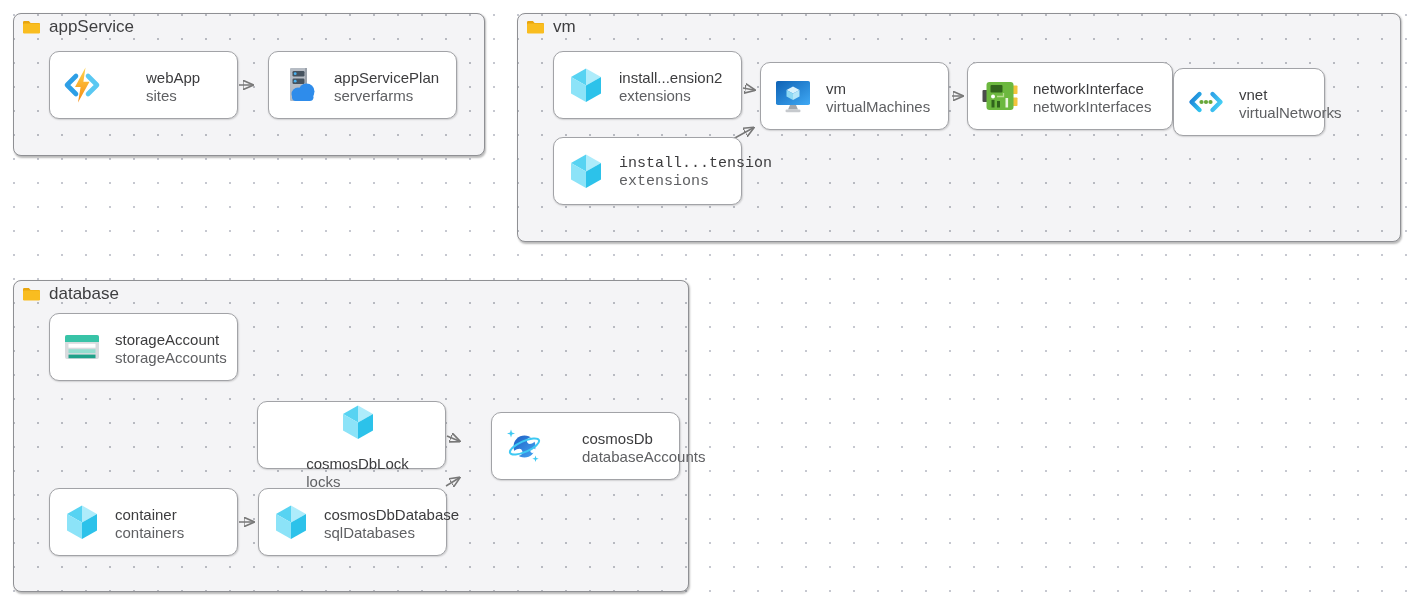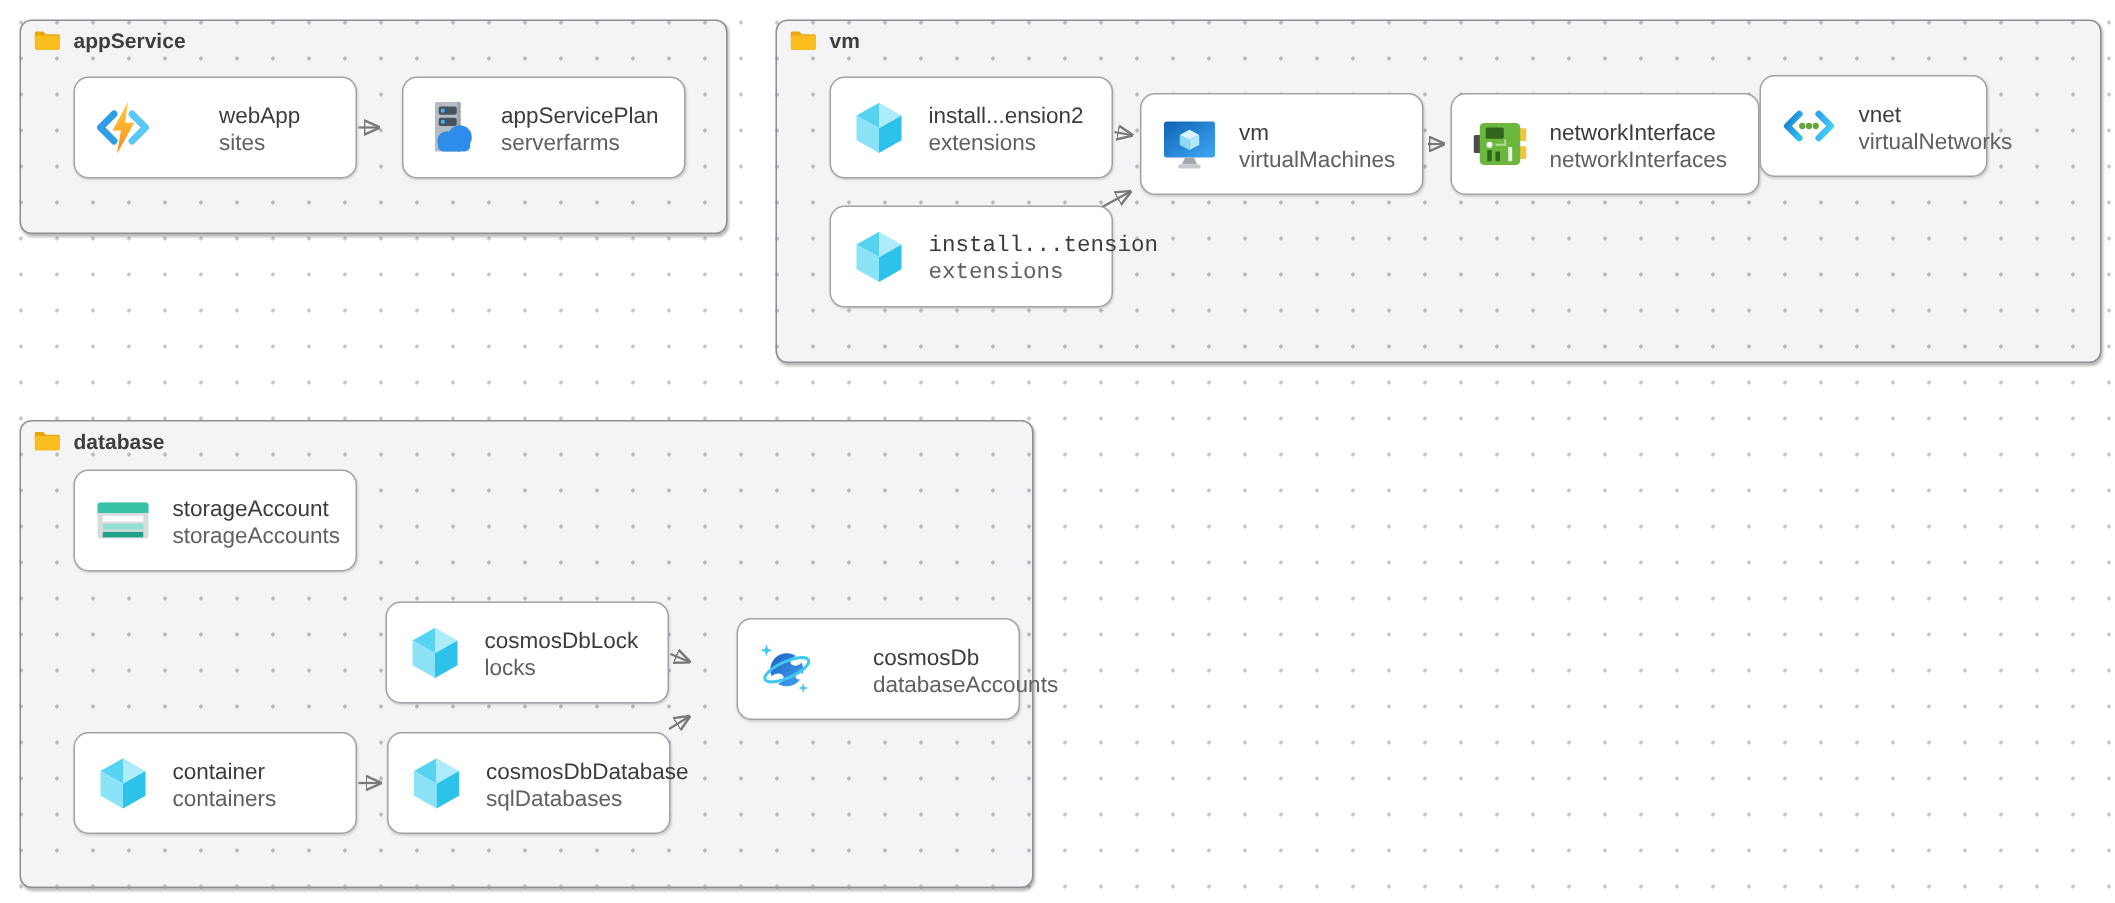--- a/index.html
+++ b/index.html
@@ -15,21 +15,21 @@
     background-size:24px 24px;background-position:2px 3px;
   }
   .group{
     position:absolute;background-color:#f4f4f6;
     border:1px solid #8f9094;border-radius:8px;
     box-shadow:1px 1.5px 2px rgba(0,0,0,.28);
     background-image:radial-gradient(circle,#b8bac1 1.15px,rgba(0,0,0,0) 1.35px);
     background-size:24px 24px;
   }
   .group-header{display:flex;align-items:center;gap:9px;padding:6px 0 0 9px;}
-  .group-label{font-size:14px;color:#3e3e40;line-height:14px;font-weight:bold;}
+  .group-label{font-size:17px;color:#3e3e40;line-height:14px;}
   .node{
     position:absolute;width:189px;height:68px;box-sizing:border-box;
     background:#ffffff;border:1px solid #a2a3a7;border-radius:10px;
     display:flex;align-items:center;gap:13px;padding-left:12px;
     box-shadow:0.5px 1px 1.5px rgba(0,0,0,.15);
   }
   .node .txt{display:flex;flex-direction:column;gap:2px;min-width:0;}
   .node .title{font-size:15px;color:#3c3c3e;line-height:18px;white-space:nowrap;}
   .node .subtitle{font-size:15px;color:#5f6063;line-height:13px;white-space:nowrap;}
   .nicon{flex:0 0 auto;display:block;}
@@ -184,21 +184,21 @@
       <rect x="11.5" y="24" width="3" height="7.5" fill="#31641c"></rect>
       <rect x="17" y="25" width="3" height="6.5" fill="#31641c"></rect>
       <rect x="25.5" y="22" width="2.6" height="9.5" fill="#eaf4de"></rect>
     </svg>
     <div class="txt">
       <div class="title">networkInterface</div>
       <div class="subtitle">networkInterfaces</div>
     </div>
   </div>
 
-  <div class="node" style="left:1173px;top:50px;width:152px;">
+  <div class="node" style="left:1173px;top:68px;width:152px;">
     <svg class="nicon" width="40" height="40" viewBox="0 0 40 40">
       <defs>
         <linearGradient id="lgVnL" x1="0" y1="0" x2="1" y2="1">
           <stop offset="0" stop-color="#1b7bd4"></stop>
             <stop offset="1" stop-color="#2fc1ee"></stop>
           </linearGradient>
         <linearGradient id="lgVnR" x1="0" y1="0" x2="1" y2="1">
           <stop offset="0" stop-color="#2fa3e8"></stop>
             <stop offset="1" stop-color="#49d6f7"></stop>
           </linearGradient>
@@ -222,21 +222,21 @@
       <rect x="6.5" y="16.8" width="27" height="3.9" fill="#ffffff"></rect>
       <rect x="6.5" y="22.2" width="27" height="3.9" fill="#93dfd0"></rect>
       <rect x="6.5" y="27.6" width="27" height="3.6" fill="#1fa28a"></rect>
     </svg>
     <div class="txt">
       <div class="title">storageAccount</div>
       <div class="subtitle">storageAccounts</div>
     </div>
   </div>
 
-  <div class="node" style="left:257px;top:401px;">
+  <div class="node" style="left:257px;top:401px;flex-direction:column;">
     <svg class="nicon" width="40" height="40" viewBox="0 0 40 40">
       <polygon points="20,3.5 5,12 20,20.5" fill="#57d3f2"></polygon>
       <polygon points="20,3.5 35,12 20,20.5" fill="#aeecfb"></polygon>
       <polygon points="5,12 5,28.5 20,37 20,20.5" fill="#8ce3f8"></polygon>
       <polygon points="35,12 35,28.5 20,37 20,20.5" fill="#2cc2ea"></polygon>
     </svg>
     <div class="txt">
       <div class="title">cosmosDbLock</div>
       <div class="subtitle">locks</div>
     </div>

